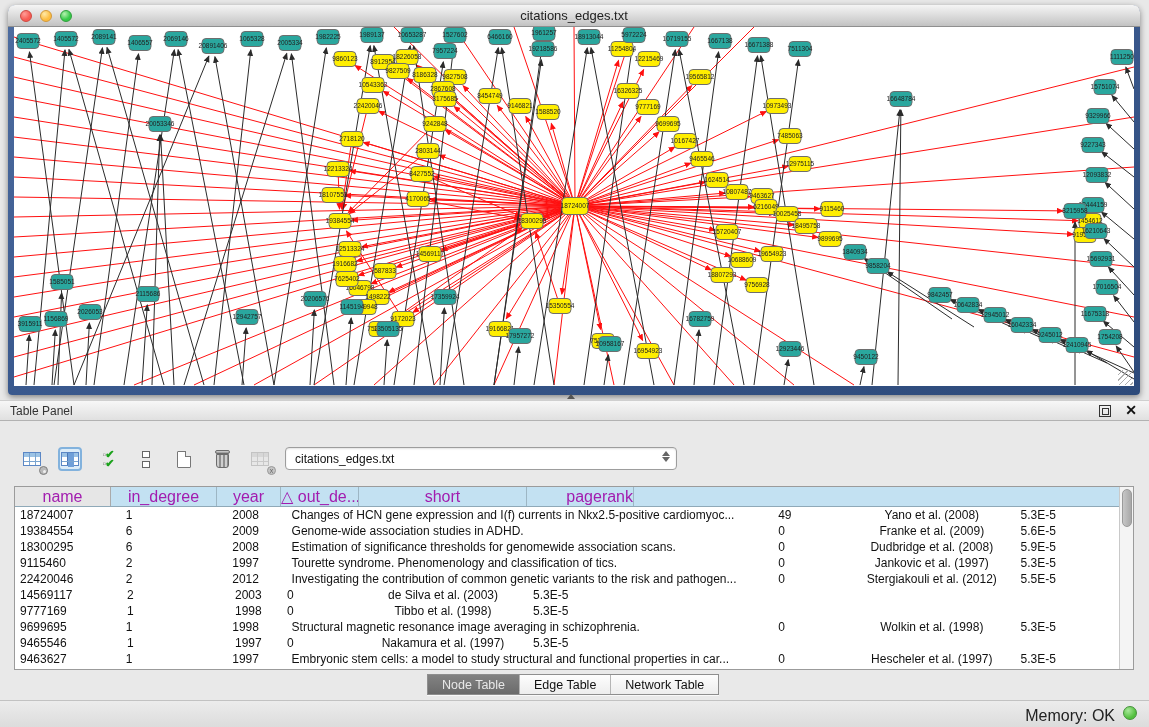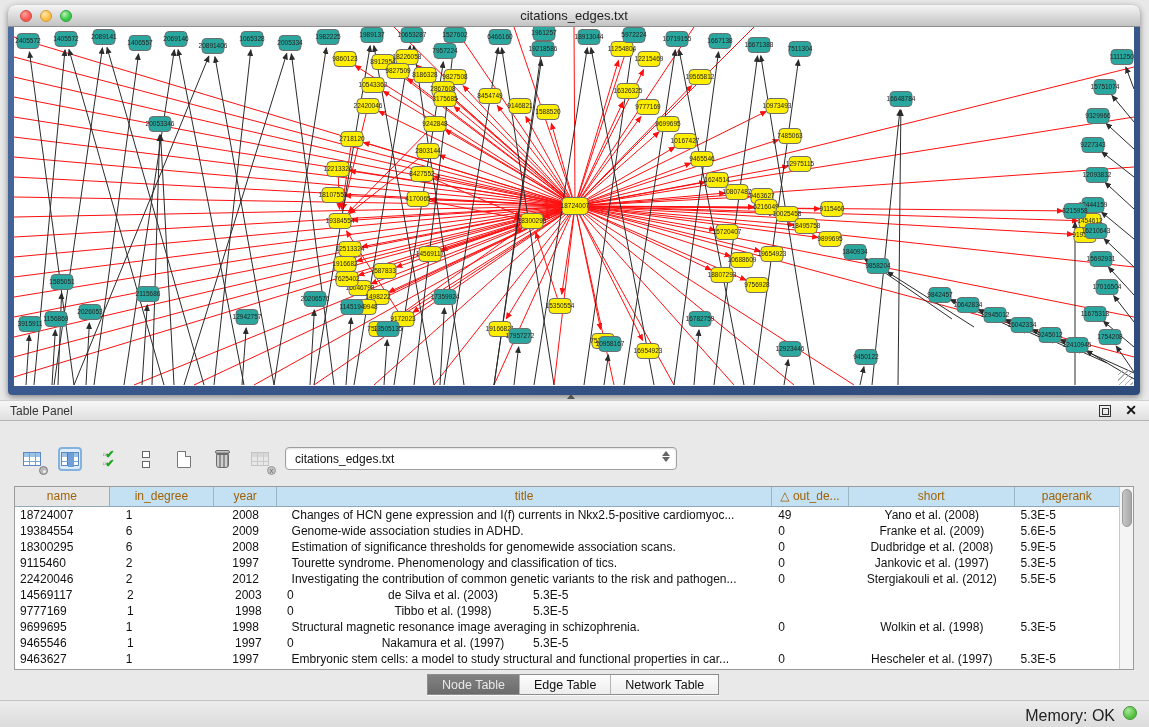--- a/index.html
+++ b/index.html
@@ -78,21 +78,21 @@
   .net-select .val { position:absolute; left:9px; top:4px; font-size:12px; color:#111; }
   .net-select .stepper { position:absolute; right:6px; top:3px; display:flex; flex-direction:column; gap:1px; align-items:center; }
   .net-select .stepper i { width:0; height:0; display:block; }
   .net-select .stepper .up { border-left:4px solid transparent; border-right:4px solid transparent; border-bottom:5px solid #666; }
   .net-select .stepper .dn { border-left:4px solid transparent; border-right:4px solid transparent; border-top:5px solid #666; }
 
   
   .grid-wrap { position:absolute; left:14px; top:86px; width:1120px; height:184px; background:#fff; border:1px solid #9b9b9b; }
   .grid { width:1105px; }
   .grid-header { display:flex; height:20px; background:#c3e1f2; border-bottom:1px solid #8fa9b8; }
-  .gh { font-size:12px; color:#a16207; text-align:center; line-height:19px; border-right:1px solid #9db6c4;
+  .gh { font-size:16px; color:#a21caf; text-align:center; line-height:19px; border-right:1px solid #9db6c4;
     overflow:hidden; white-space:nowrap; }
   .gh.name-col { background:#e6e6e6; border-right:1px solid #aaa; }
   .grid-row { display:flex; height:16px; background:#fff; }
   .gc { font-size:12px; color:#111; line-height:16px; white-space:nowrap; overflow:hidden; }
   .c0 { width:96px;  padding-left:5px; }
   .c1 { width:106px;  padding-left:16px; }
   .c2 { width:64px;  padding-left:18px; }
   .c3 { width:502px; padding-left:14px; }
   .c4 { width:78px;  padding-left:6px; }
   .c5 { width:168px; text-align:center; }
@@ -634,24 +634,23 @@
           <i class="dn"></i>
         </span>
     </div>
 
     <div class="grid-wrap">
       <div class="grid" id="grid">
           <div class="grid-header">
             <div class="gh name-col c0" style="padding-left: 0px;">name</div>
             <div class="gh c1" style="padding-left: 0px;">in_degree</div>
             <div class="gh c2" style="padding-left: 0px;">year</div>
-            <div class="gh c3" style="padding-left: 0px;">title</div>
             <div class="gh c4" style="padding-left: 0px;">△ out_de...</div>
             <div class="gh c5" style="padding-left: 0px;">short</div>
-            <div class="gh c6" style="padding-left: 0px;">pagerank</div>
+            <div class="gh c6" style="padding-left: 0px; text-align: right;">pagerank</div>
           </div>
           <div class="grid-row">
             <div class="gc c0">18724007</div>
             <div class="gc c1">1</div>
             <div class="gc c2">2008</div>
             <div class="gc c3">Changes of HCN gene expression and I(f) currents in Nkx2.5-positive cardiomyoc...</div>
             <div class="gc c4">49</div>
             <div class="gc c5">Yano et al. (2008)</div>
             <div class="gc c6">5.3E-5</div>
           </div>

